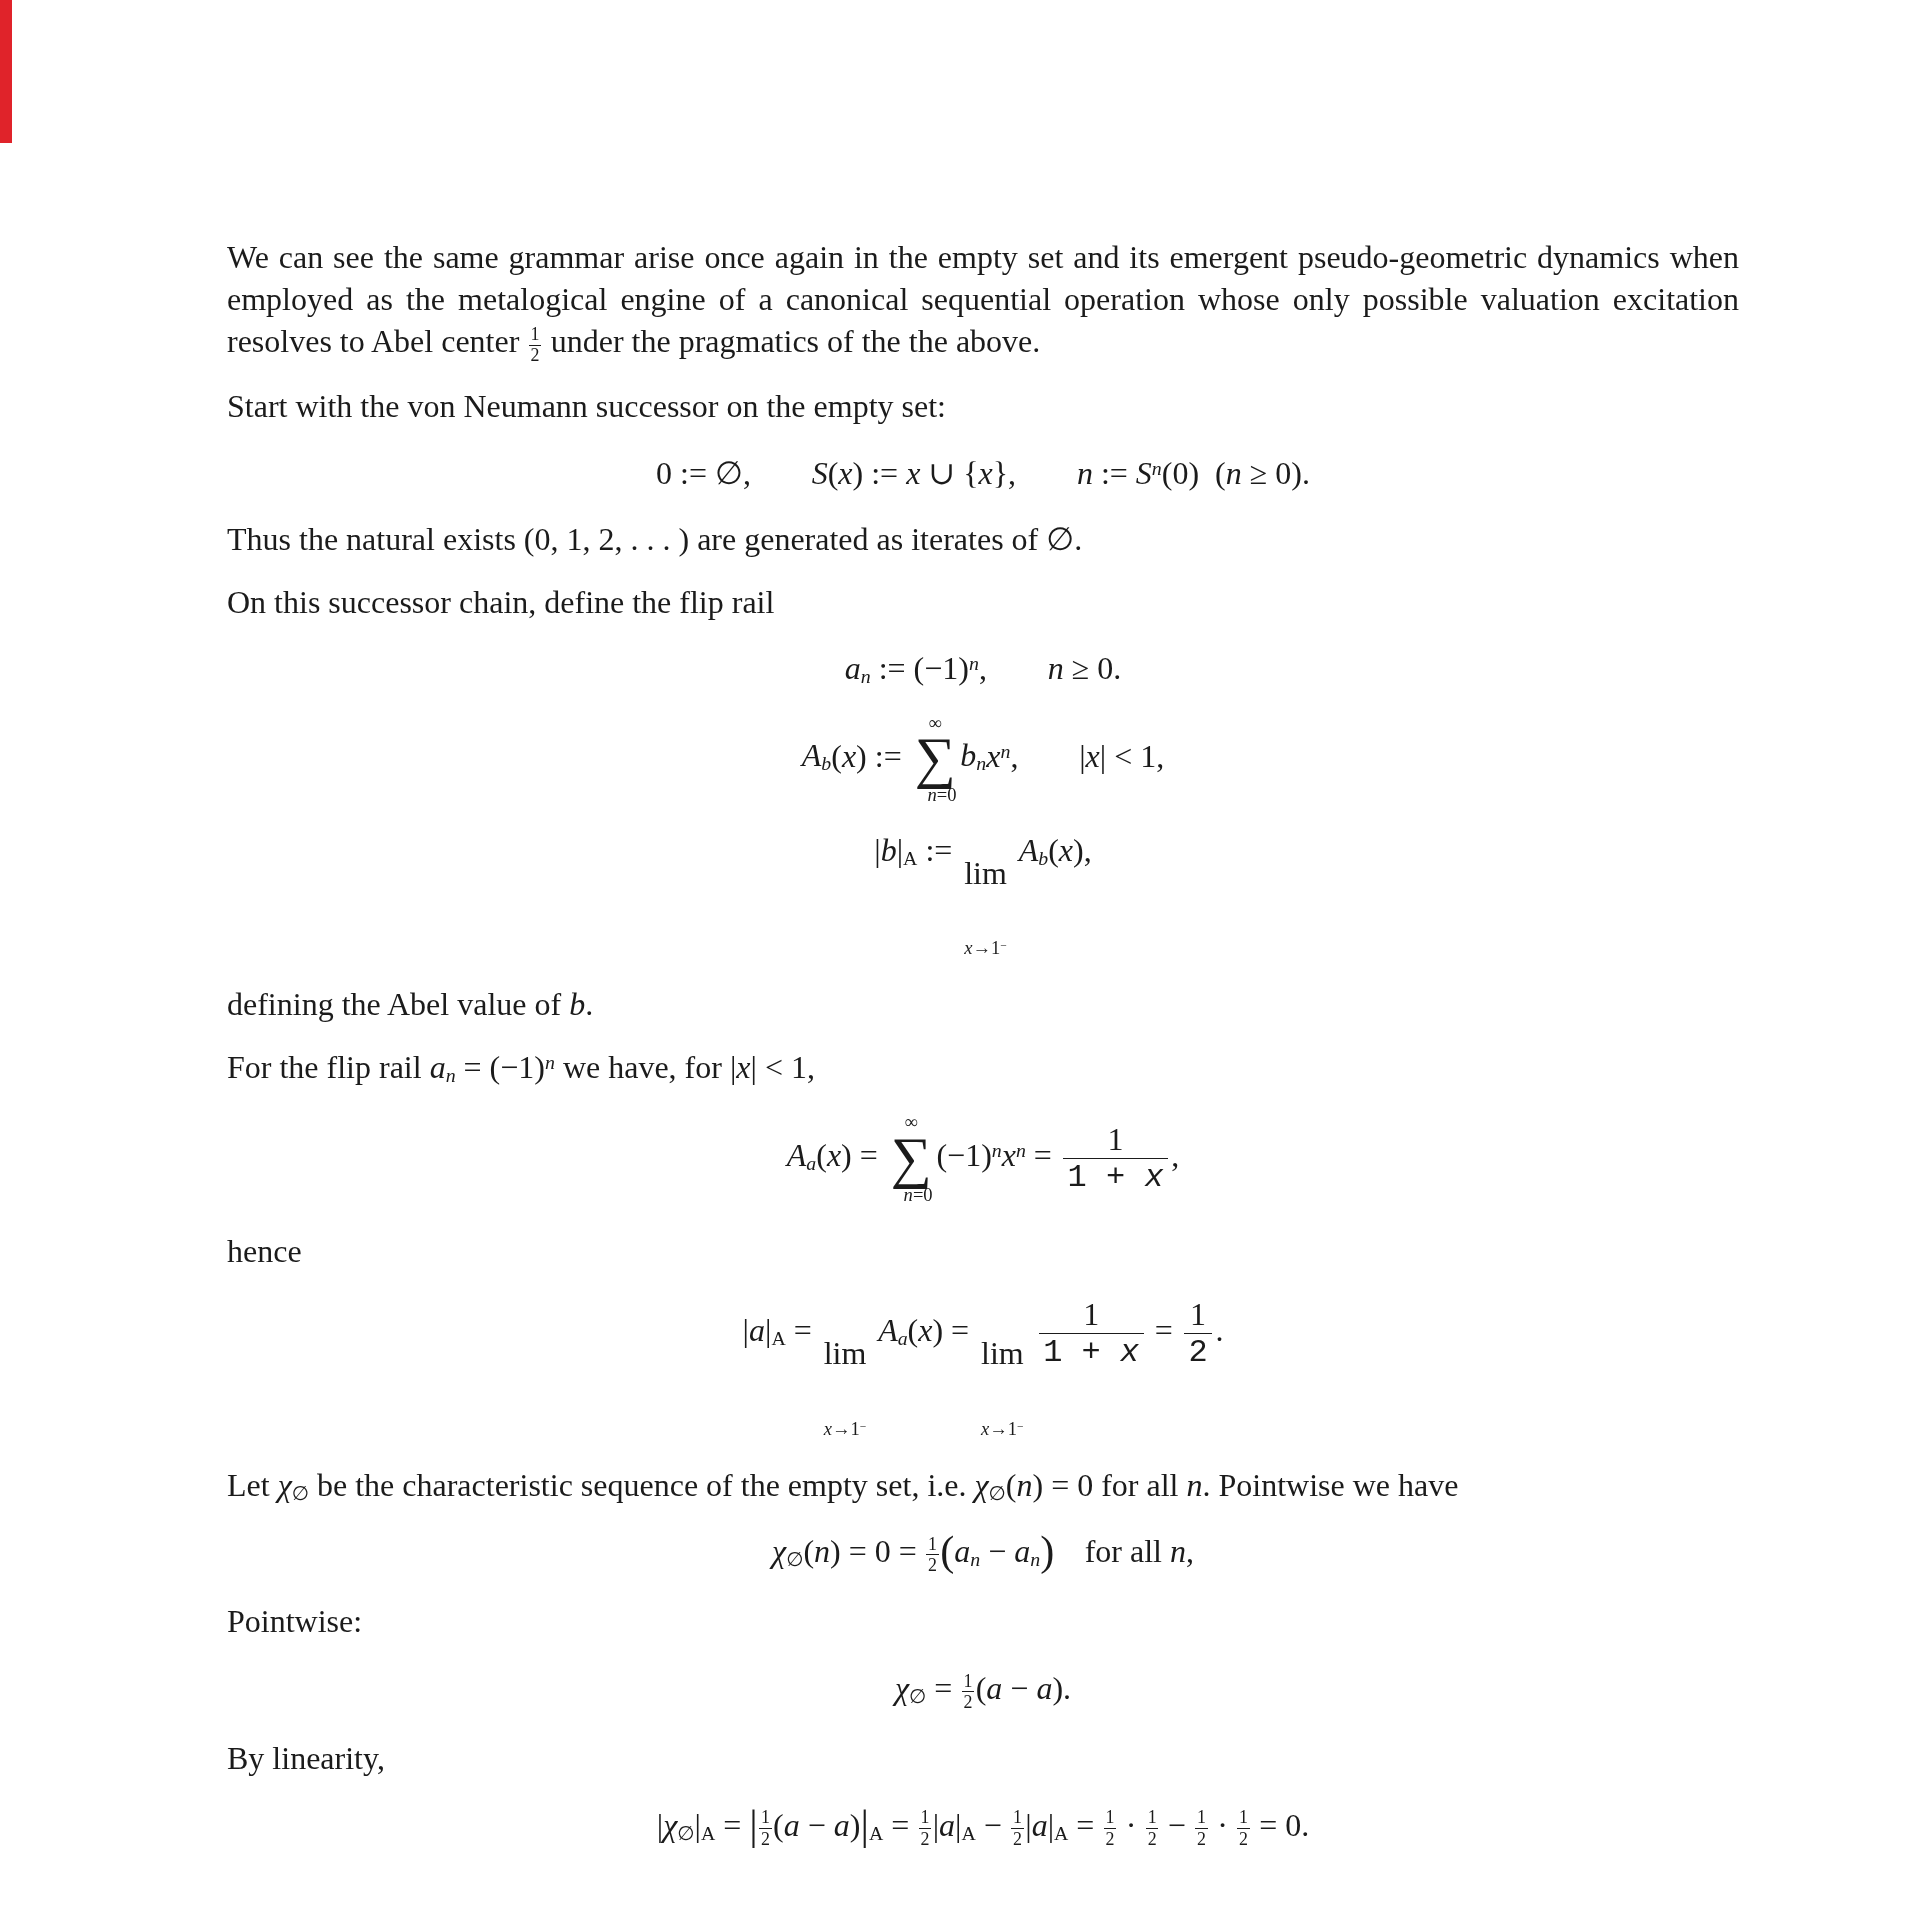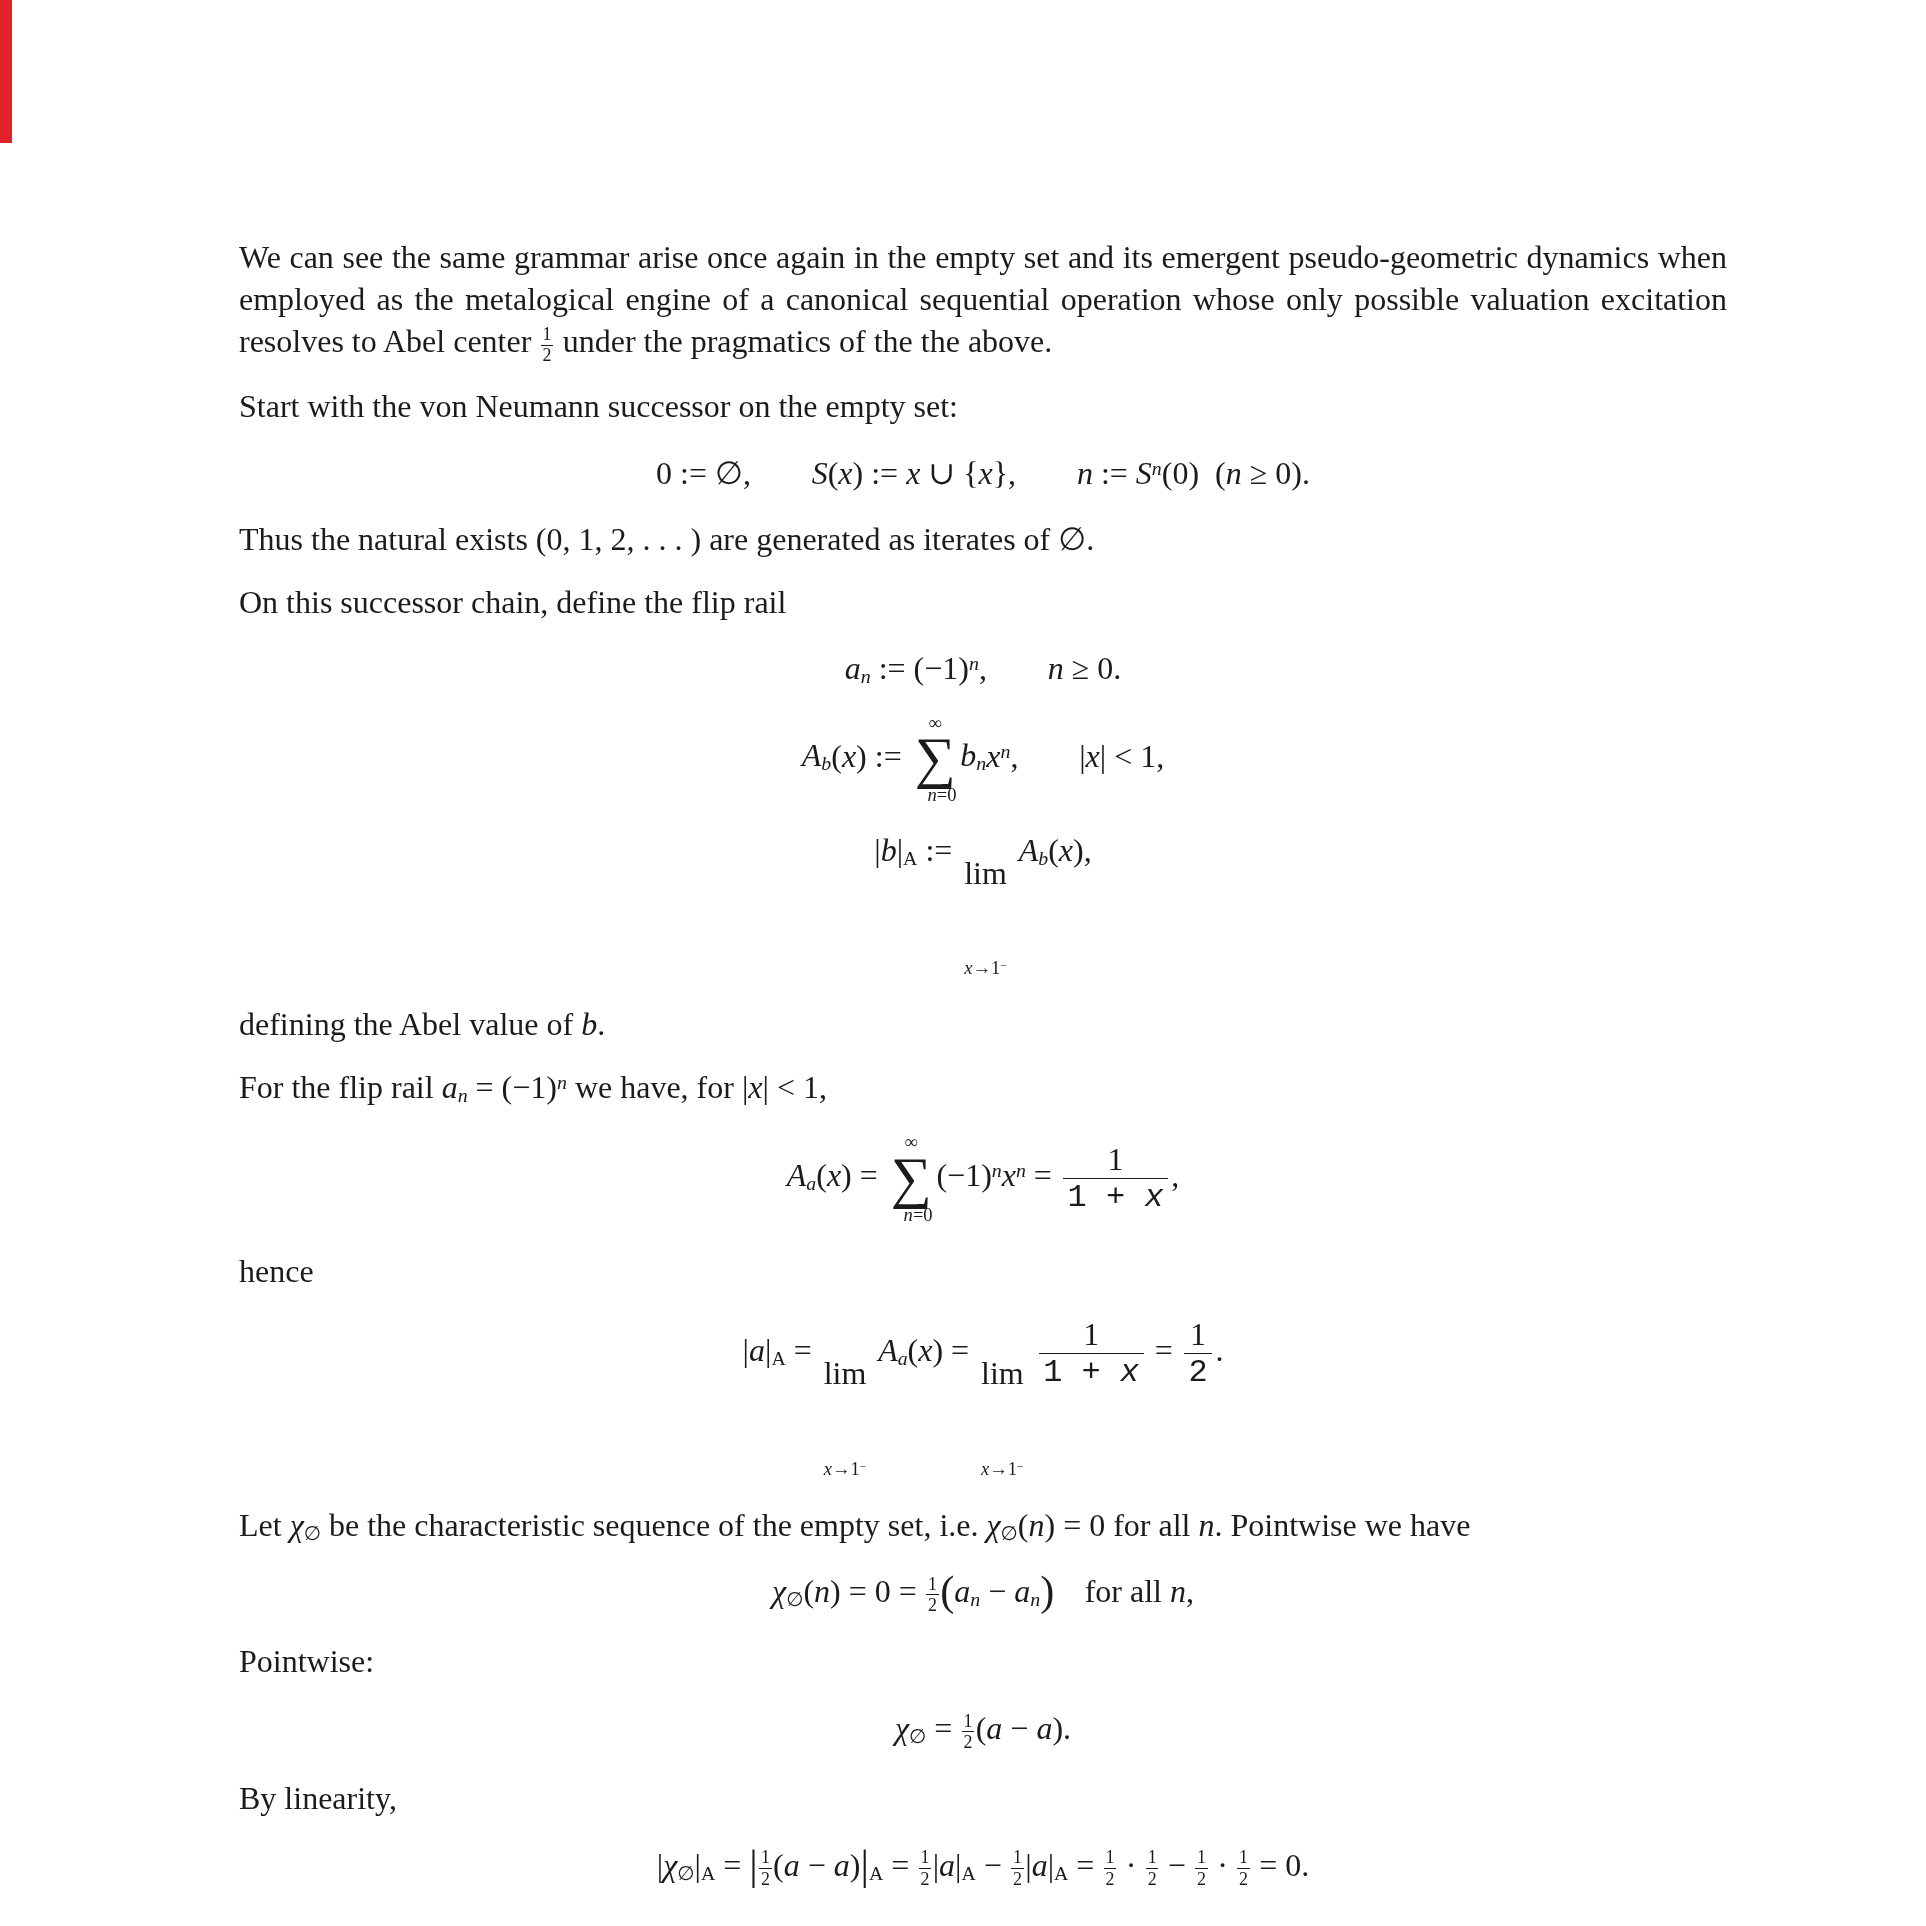--- a/index.html
+++ b/index.html
@@ -22,21 +22,21 @@
   .strip-red  { top: 0;      width: 12.3px; height: 143px; background: #e0232a; }
 
   
   .content {
     position: absolute;
     left: 227px;
     top: 216px;
     width: 1512px;
   }
   p.para {
-    margin: 20px 12px;
+    margin: 20px 0;
     line-height: 1.32;
     text-align: justify;
   }
   .eq {
     margin: 25.4px 0;
     text-align: center;
     line-height: 1.25;
   }
 
   
@@ -81,21 +81,20 @@
   .bigop .op    { font-size: 1.8em;  line-height: 0.85;    font-style: normal; }
   .bigop .below { font-size: 0.58em; margin-top: 0.14em;   font-style: normal; margin-left: 14px; }
 
   .limop {
     display: inline-flex;
     flex-direction: column;
     align-items: center;
     vertical-align: -0.72em;
     line-height: 1.05;
     margin: 0 0.12em;
-    gap: 20px;
   }
   .limop .word  { font-style: normal; }
   .limop .below { font-size: 0.58em; margin-top: 48px; }
 
   .big { font-size: 1.32em; line-height: 0; vertical-align: -0.08em; }
 </style>
 </head>
 <body>
 
 <div class="strip strip-red"></div>

